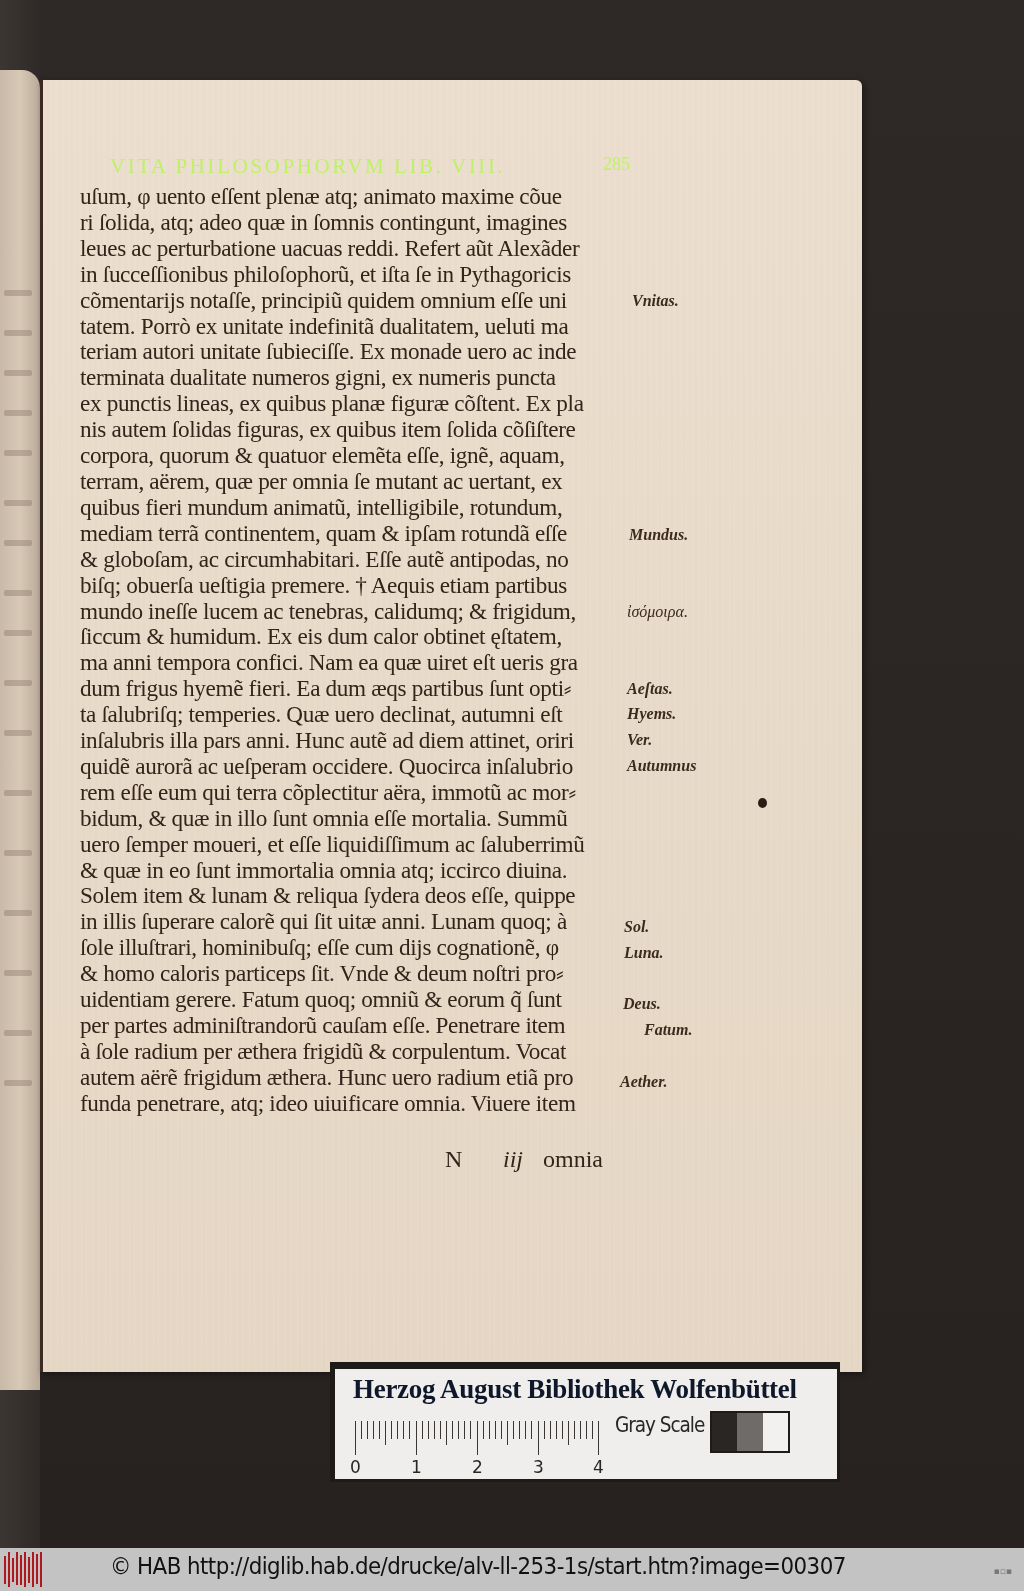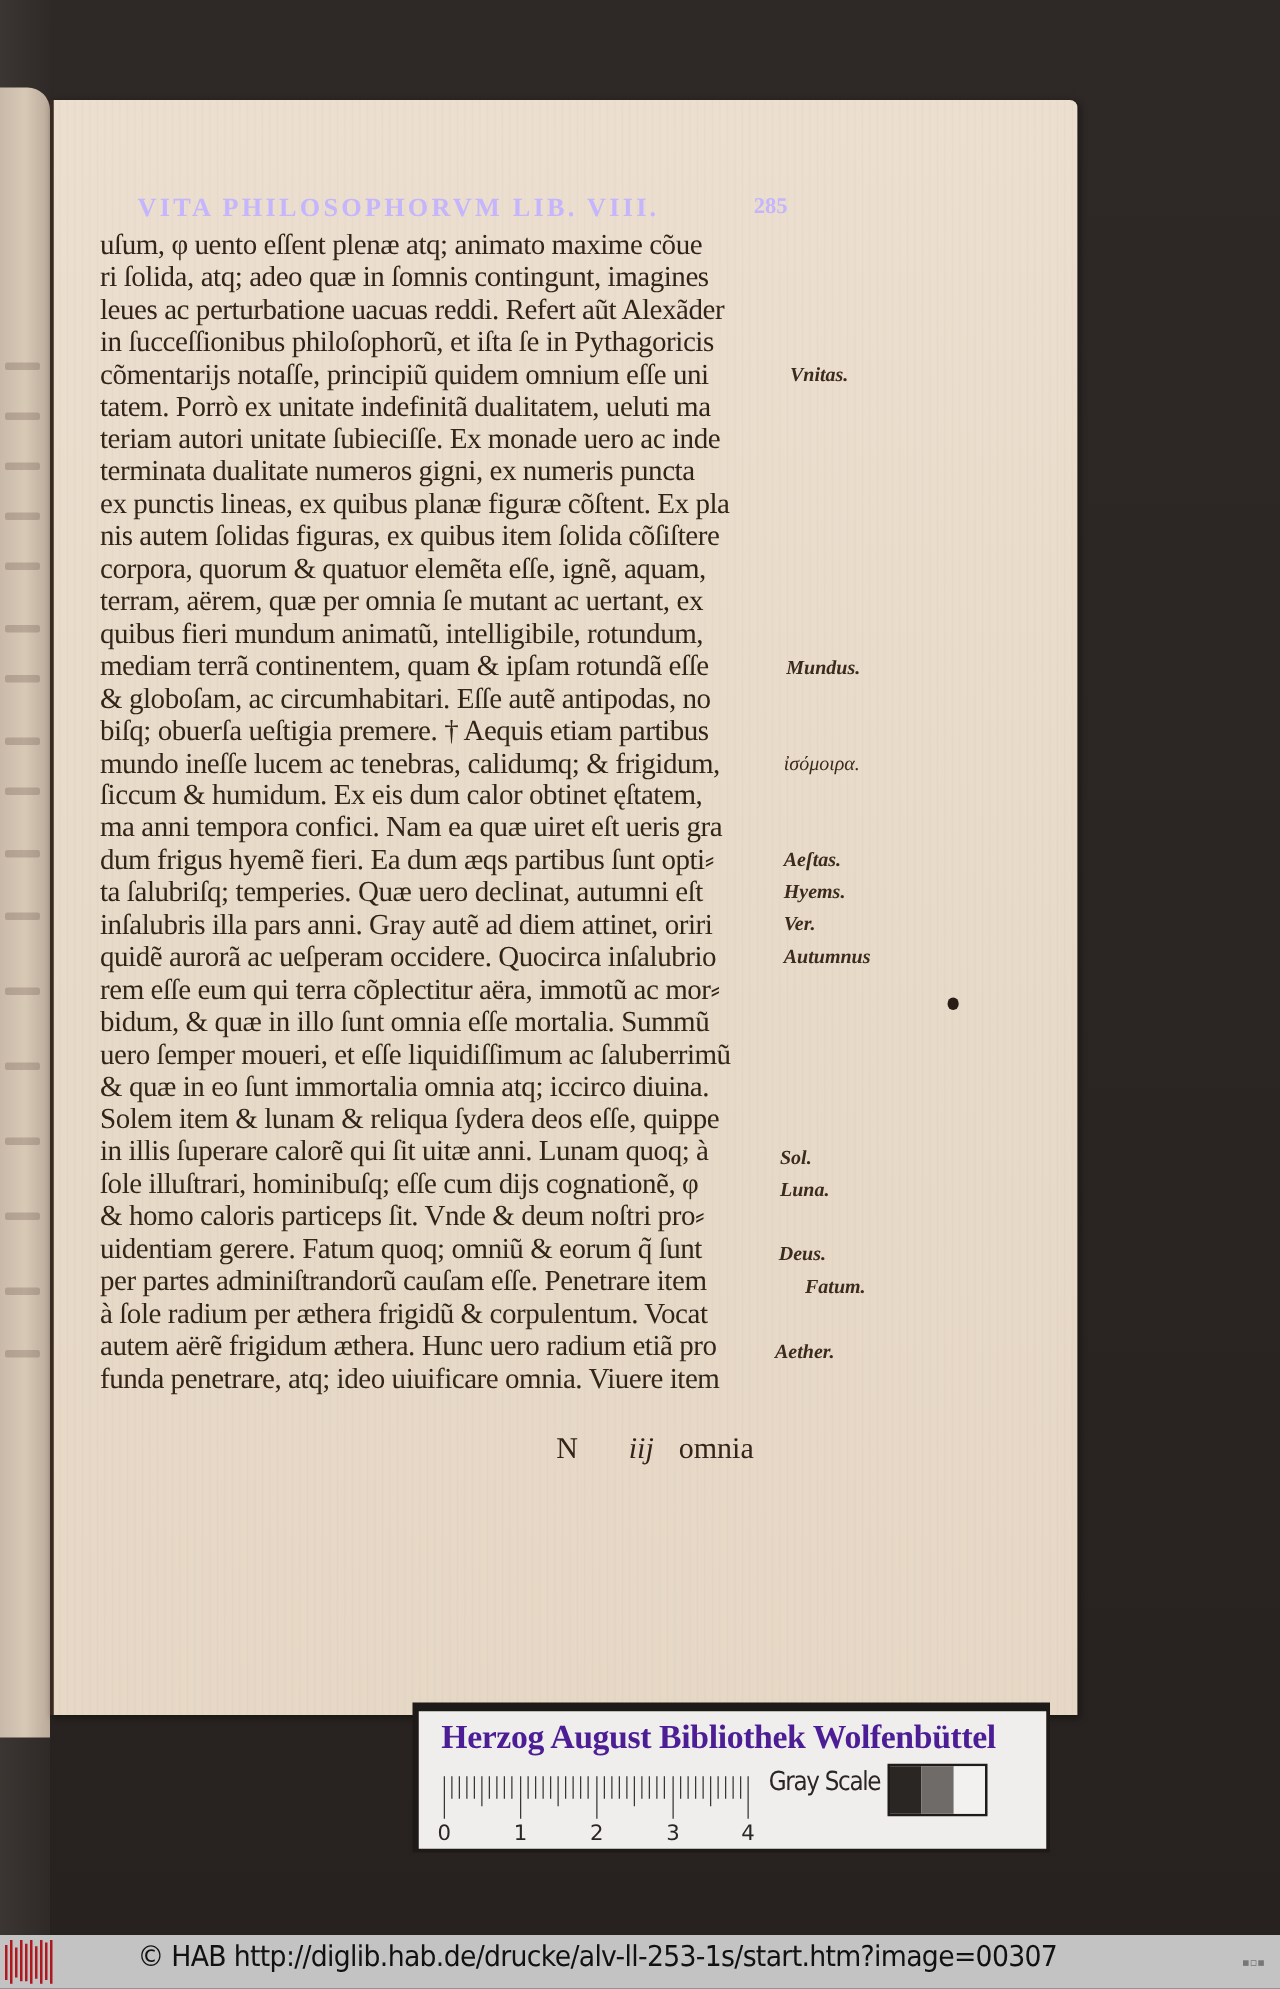--- a/index.html
+++ b/index.html
@@ -36,21 +36,21 @@
     border-top-right-radius: 6px;
     box-shadow: 2px 2px 6px rgba(0,0,0,0.4);
   }
   .gutter-line {
     position: absolute; left: 40px; top: 80px; width: 3px; height: 1292px;
     background: #3a2b22;
   }
   .running-head {
     position: absolute; left: 110px; top: 154px; width: 520px;
     font-family: "Liberation Serif", serif;
-    font-size: 21px; letter-spacing: 2.6px; color: #c4b5fd; font-weight: bold;
+    font-size: 21px; letter-spacing: 2.6px; color: #bef264; font-weight: normal;
     white-space: nowrap;
   }
   .running-head .folio { position: absolute; right: 0; top: 0; letter-spacing: 0; font-size: 18px; }
   .body-text {
     position: absolute; left: 80px; top: 184px; width: 545px;
     font-family: "Liberation Serif", serif;
     font-size: 23.2px; line-height: 25.9px; color: #33241a;
   }
   .body-text .line { white-space: nowrap; display: block; letter-spacing: -0.35px; }
   .catchword {
@@ -70,21 +70,21 @@
   .color-card {
     position: absolute; left: 330px; top: 1362px; width: 510px; height: 120px;
     background: #1e1a18; padding: 3px; box-sizing: border-box;
   }
   .color-card .inner {
     position: absolute; left: 5px; top: 7px; right: 3px; bottom: 3px;
     background: #efeeec;
   }
   .card-title {
     position: absolute; left: 18px; top: 5px;
-    font-family: "Liberation Serif", serif; font-weight: bold; font-size: 27px; color: #4c1d95;
+    font-family: "Liberation Serif", serif; font-weight: bold; font-size: 27px; color: #0f172a;
     white-space: nowrap; letter-spacing: -0.3px;
   }
   .ruler { position: absolute; left: 20px; top: 52px; width: 248px; height: 52px; }
   .tick { position: absolute; top: 0; width: 1px; background: #3a3634; }
   .ruler-num { position: absolute; top: 36px; font-family: "DejaVu Sans", sans-serif; font-size: 17px; color: #2a2624; }
   .gray-label {
     position: absolute; left: 280px; top: 44px;
     font-family: "DejaVu Sans", sans-serif; font-size: 21px; color: #2a2624; letter-spacing: -1.2px;
     transform: scaleX(0.88); transform-origin: left;
   }
@@ -158,21 +158,21 @@
   <span class="line">terram, aërem, quæ per omnia ſe mutant ac uertant, ex</span>
   <span class="line">quibus fieri mundum animatũ, intelligibile, rotundum,</span>
   <span class="line">mediam terrã continentem, quam &amp; ipſam rotundã eſſe</span>
   <span class="line">&amp; globoſam, ac circumhabitari. Eſſe autẽ antipodas, no</span>
   <span class="line">biſq; obuerſa ueſtigia premere. † Aequis etiam partibus</span>
   <span class="line">mundo ineſſe lucem ac tenebras, calidumq; &amp; frigidum,</span>
   <span class="line">ſiccum &amp; humidum. Ex eis dum calor obtinet ęſtatem,</span>
   <span class="line">ma anni tempora confici. Nam ea quæ uiret eſt ueris gra</span>
   <span class="line">dum frigus hyemẽ fieri. Ea dum æqs partibus ſunt opti⸗</span>
   <span class="line">ta ſalubriſq; temperies. Quæ uero declinat, autumni eſt</span>
-  <span class="line">inſalubris illa pars anni. Gray autẽ ad diem attinet, oriri</span>
+  <span class="line">inſalubris illa pars anni. Hunc autẽ ad diem attinet, oriri</span>
   <span class="line">quidẽ aurorã ac ueſperam occidere. Quocirca inſalubrio</span>
   <span class="line">rem eſſe eum qui terra cõplectitur aëra, immotũ ac mor⸗</span>
   <span class="line">bidum, &amp; quæ in illo ſunt omnia eſſe mortalia. Summũ</span>
   <span class="line">uero ſemper moueri, et eſſe liquidiſſimum ac ſaluberrimũ</span>
   <span class="line">&amp; quæ in eo ſunt immortalia omnia atq; iccirco diuina.</span>
   <span class="line">Solem item &amp; lunam &amp; reliqua ſydera deos eſſe, quippe</span>
   <span class="line">in illis ſuperare calorẽ qui ſit uitæ anni. Lunam quoq; à</span>
   <span class="line">ſole illuſtrari, hominibuſq; eſſe cum dijs cognationẽ, φ</span>
   <span class="line">&amp; homo caloris particeps ſit. Vnde &amp; deum noſtri pro⸗</span>
   <span class="line">uidentiam gerere. Fatum quoq; omniũ &amp; eorum q̃ ſunt</span>

